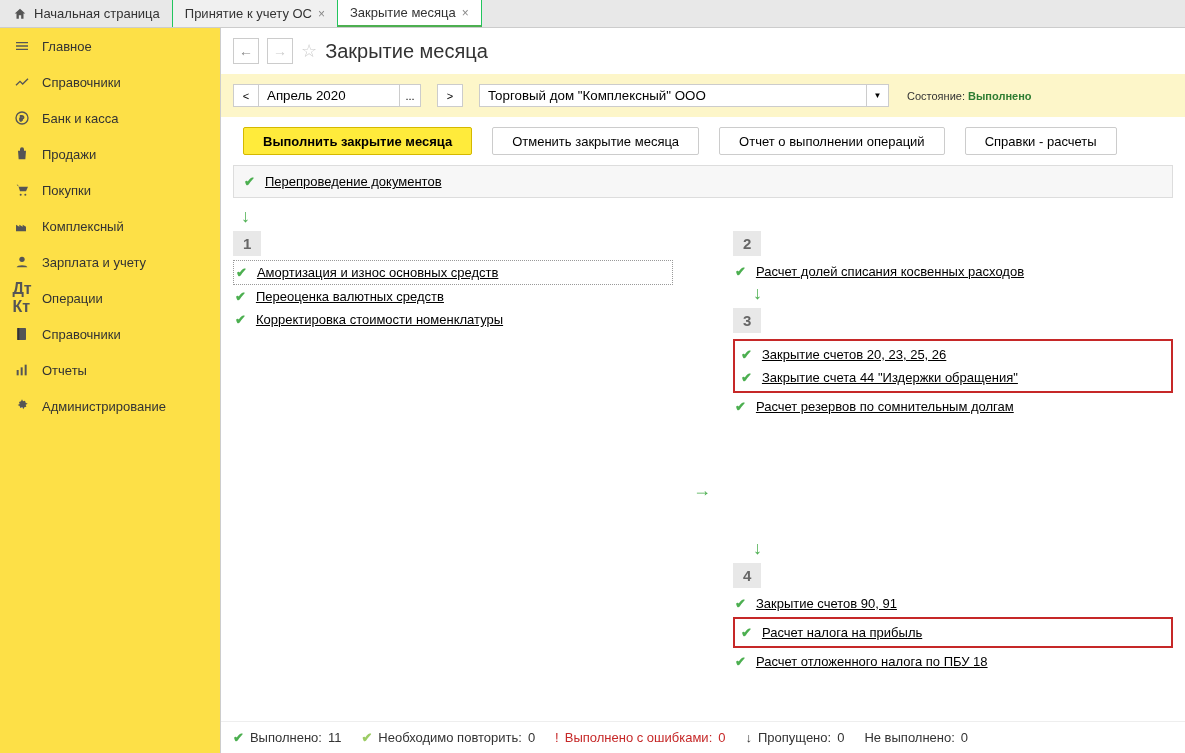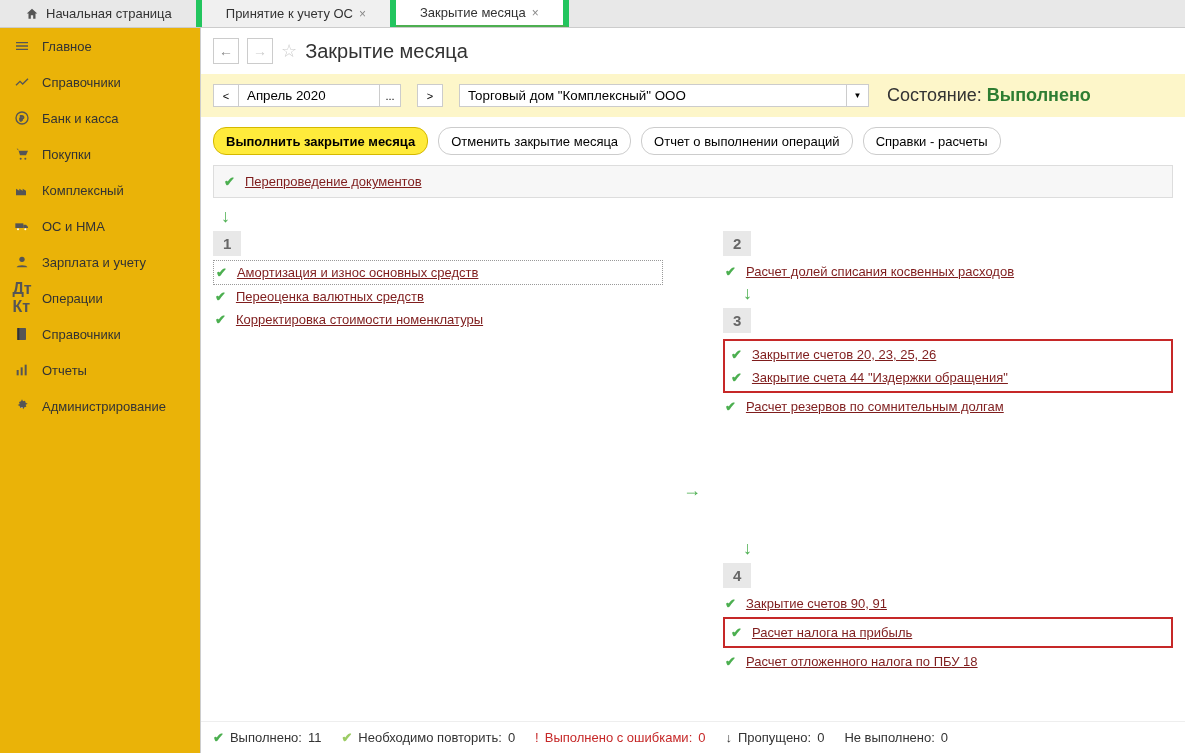--- a/index.html
+++ b/index.html
@@ -1,47 +1,47 @@
 <!DOCTYPE html>
 <html><head>
 <meta charset="utf-8">
 <style>
 * { box-sizing: border-box; margin: 0; padding: 0; }
 body { font-family: Arial, sans-serif; font-size: 13px; background: #fff; color: #333; overflow: hidden; }
 .app { display: flex; flex-direction: column; height: 753px; width: 1185px; }
 .tabs { display: flex; background: #e8e8e8; border-bottom: 1px solid #ccc; height: 28px; }
-.tab { display: flex; align-items: center; padding: 0 24px; border-right: 6px solid #22c55e; cursor: pointer; background: #f0f0f0; font-size: 13px; gap: 6px; }
+.tab { display: flex; align-items: center; padding: 0 12px; border-right: 1px solid #22c55e; cursor: pointer; background: #f0f0f0; font-size: 13px; gap: 6px; }
 .tab.home { background: #e8e8e8; }
 .tab.active { background: #fff; border-bottom: 2px solid #4caf50; }
 .tab .close { font-size: 12px; color: #888; cursor: pointer; }
 .main-area { display: flex; flex: 1; overflow: hidden; }
-.sidebar { width: 201px; background: #eab308; border-right: 1px solid #ccc; }
+.sidebar { width: 221px; background: #fde047; border-right: 1px solid #ccc; }
 .side-item { display: flex; align-items: center; gap: 12px; padding: 10px 14px; cursor: pointer; font-size: 13px; color: #333; }
 .side-icon { width: 16px; height: 16px; display: flex; align-items: center; justify-content: center; color: #555; }
 .content { flex: 1; display: flex; flex-direction: column; overflow: hidden; position: relative; }
 .header-row { display: flex; align-items: center; gap: 8px; padding: 10px 12px; }
 .nav-btn { width: 26px; height: 26px; border: 1px solid #ccc; background: #fff; display: flex; align-items: center; justify-content: center; cursor: pointer; font-size: 14px; color: #888; }
 .nav-btn.disabled { color: #ccc; }
 .page-title { font-size: 20px; font-weight: normal; color: #333; }
 .toolbar { background: #fdf6c9; padding: 10px 12px; display: flex; align-items: center; gap: 8px; }
 .period-box { display: flex; }
 .sm-btn { width: 26px; height: 23px; border: 1px solid #ccc; background: #fff; cursor: pointer; font-size: 11px; }
 .period-input { height: 23px; border: 1px solid #ccc; border-left: none; border-right: none; padding: 0 8px; width: 140px; background: #fff; }
 .ellipsis-btn { height: 23px; width: 22px; border: 1px solid #ccc; background: #fff; cursor: pointer; font-size: 11px; }
 .company-box { display: flex; flex: 1; max-width: 410px; }
 .company-input { flex: 1; height: 23px; border: 1px solid #ccc; padding: 0 8px; background: #fff; }
 .dd-btn { height: 23px; width: 22px; border: 1px solid #ccc; border-left: none; background: #fff; cursor: pointer; font-size: 8px; }
-.state-label { margin-left: 10px; font-size: 18px; }
+.state-label { margin-left: 10px; font-size: 11px; }
 .state-value { color: #2e7d32; font-weight: bold; }
 .btn-row { padding: 10px 12px; display: flex; gap: 10px; }
-.btn { height: 28px; padding: 0 12px; border: 1px solid #ccc; background: #fff; cursor: pointer; font-size: 13px; border-radius: 13px; }
+.btn { height: 28px; padding: 0 19px; border: 1px solid #ccc; background: #fff; cursor: pointer; font-size: 13px; border-radius: 2px; margin-left: 10px; }
 .btn.primary { background: #ffeb3b; border-color: #d4b800; font-weight: bold; }
 .repost-row { background: #f7f7f7; border: 1px solid #ddd; margin: 0 12px 8px 12px; padding: 8px 10px; display: flex; align-items: center; gap: 10px; }
 .check { color: #4caf50; font-weight: bold; font-size: 13px; }
-.link { color: #7f1d1d; text-decoration: underline; cursor: pointer; }
+.link { color: #000000; text-decoration: underline; cursor: pointer; }
 .dotted-box { border: 1px dotted #999; }
 .down-arrow { color: #4caf50; font-size: 18px; margin-left: 20px; }
 .right-arrow { color: #4caf50; font-size: 18px; }
 .columns { display: flex; gap: 20px; padding: 0 12px; flex: 1; overflow: hidden; }
 .col { flex: 1; min-width: 0; }
 .block-num { display: inline-block; background: #e8e8e8; padding: 4px 10px; font-size: 15px; font-weight: bold; color: #666; margin: 4px 0; }
 .op-row { display: flex; align-items: center; gap: 10px; padding: 4px 2px; font-size: 13px; }
 .highlight-box { border: 2px solid #c62828; padding: 2px 4px; margin: 2px 0; }
 .status-bar { display: flex; align-items: center; gap: 20px; padding: 8px 12px; border-top: 1px solid #eee; font-size: 13px; position: absolute; bottom: 0; left: 0; right: 0; background: #fff; }
 .status-item { display: flex; align-items: center; gap: 6px; }
@@ -96,45 +96,42 @@
             <svg width="16" height="16" viewBox="0 0 24 24" fill="none" stroke="#555" stroke-width="2">
               <circle cx="12" cy="12" r="9"></circle>
               <text x="12" y="16" text-anchor="middle" font-size="11" fill="#555">₽</text>
             </svg>
           </span>
           <span>Банк и касса</span>
         </div>
       <div class="side-item">
           <span class="side-icon">
             <svg width="16" height="16" viewBox="0 0 24 24" fill="#555">
+              <path d="M6 7h12l-1 13H7z M9 7V5a3 3 0 016 0v2"></path>
+            </svg>
+          </span>
+          <span>Продажи</span>
+        </div>
+      <div class="side-item">
+          <span class="side-icon">
+            <svg width="16" height="16" viewBox="0 0 24 24" fill="#555">
               <path d="M4 4h2l3 10h9l3-7H7"></path>
               <circle cx="10" cy="19" r="1.5"></circle>
               <circle cx="17" cy="19" r="1.5"></circle>
             </svg>
           </span>
           <span>Покупки</span>
         </div>
       <div class="side-item">
           <span class="side-icon">
             <svg width="16" height="16" viewBox="0 0 24 24" fill="#555">
               <path d="M3 20V10l5 3V10l5 3V10l5 3v7z"></path>
             </svg>
           </span>
           <span>Комплексный</span>
-        </div>
-      <div class="side-item">
-          <span class="side-icon">
-            <svg width="16" height="16" viewBox="0 0 24 24" fill="#555">
-              <rect x="2" y="8" width="12" height="7"></rect>
-              <path d="M14 10h4l3 3v2h-7z"></path>
-              <circle cx="6" cy="17" r="1.5" fill="#fff"></circle>
-              <circle cx="17" cy="17" r="1.5" fill="#fff"></circle>
-            </svg>
-          </span>
-          <span>ОС и НМА</span>
         </div>
       <div class="side-item">
           <span class="side-icon">
             <svg width="16" height="16" viewBox="0 0 24 24" fill="#555">
               <circle cx="12" cy="8" r="4"></circle>
               <path d="M4 20c0-4 16-4 16 0z"></path>
             </svg>
           </span>
           <span>Зарплата и учету</span>
         </div>

